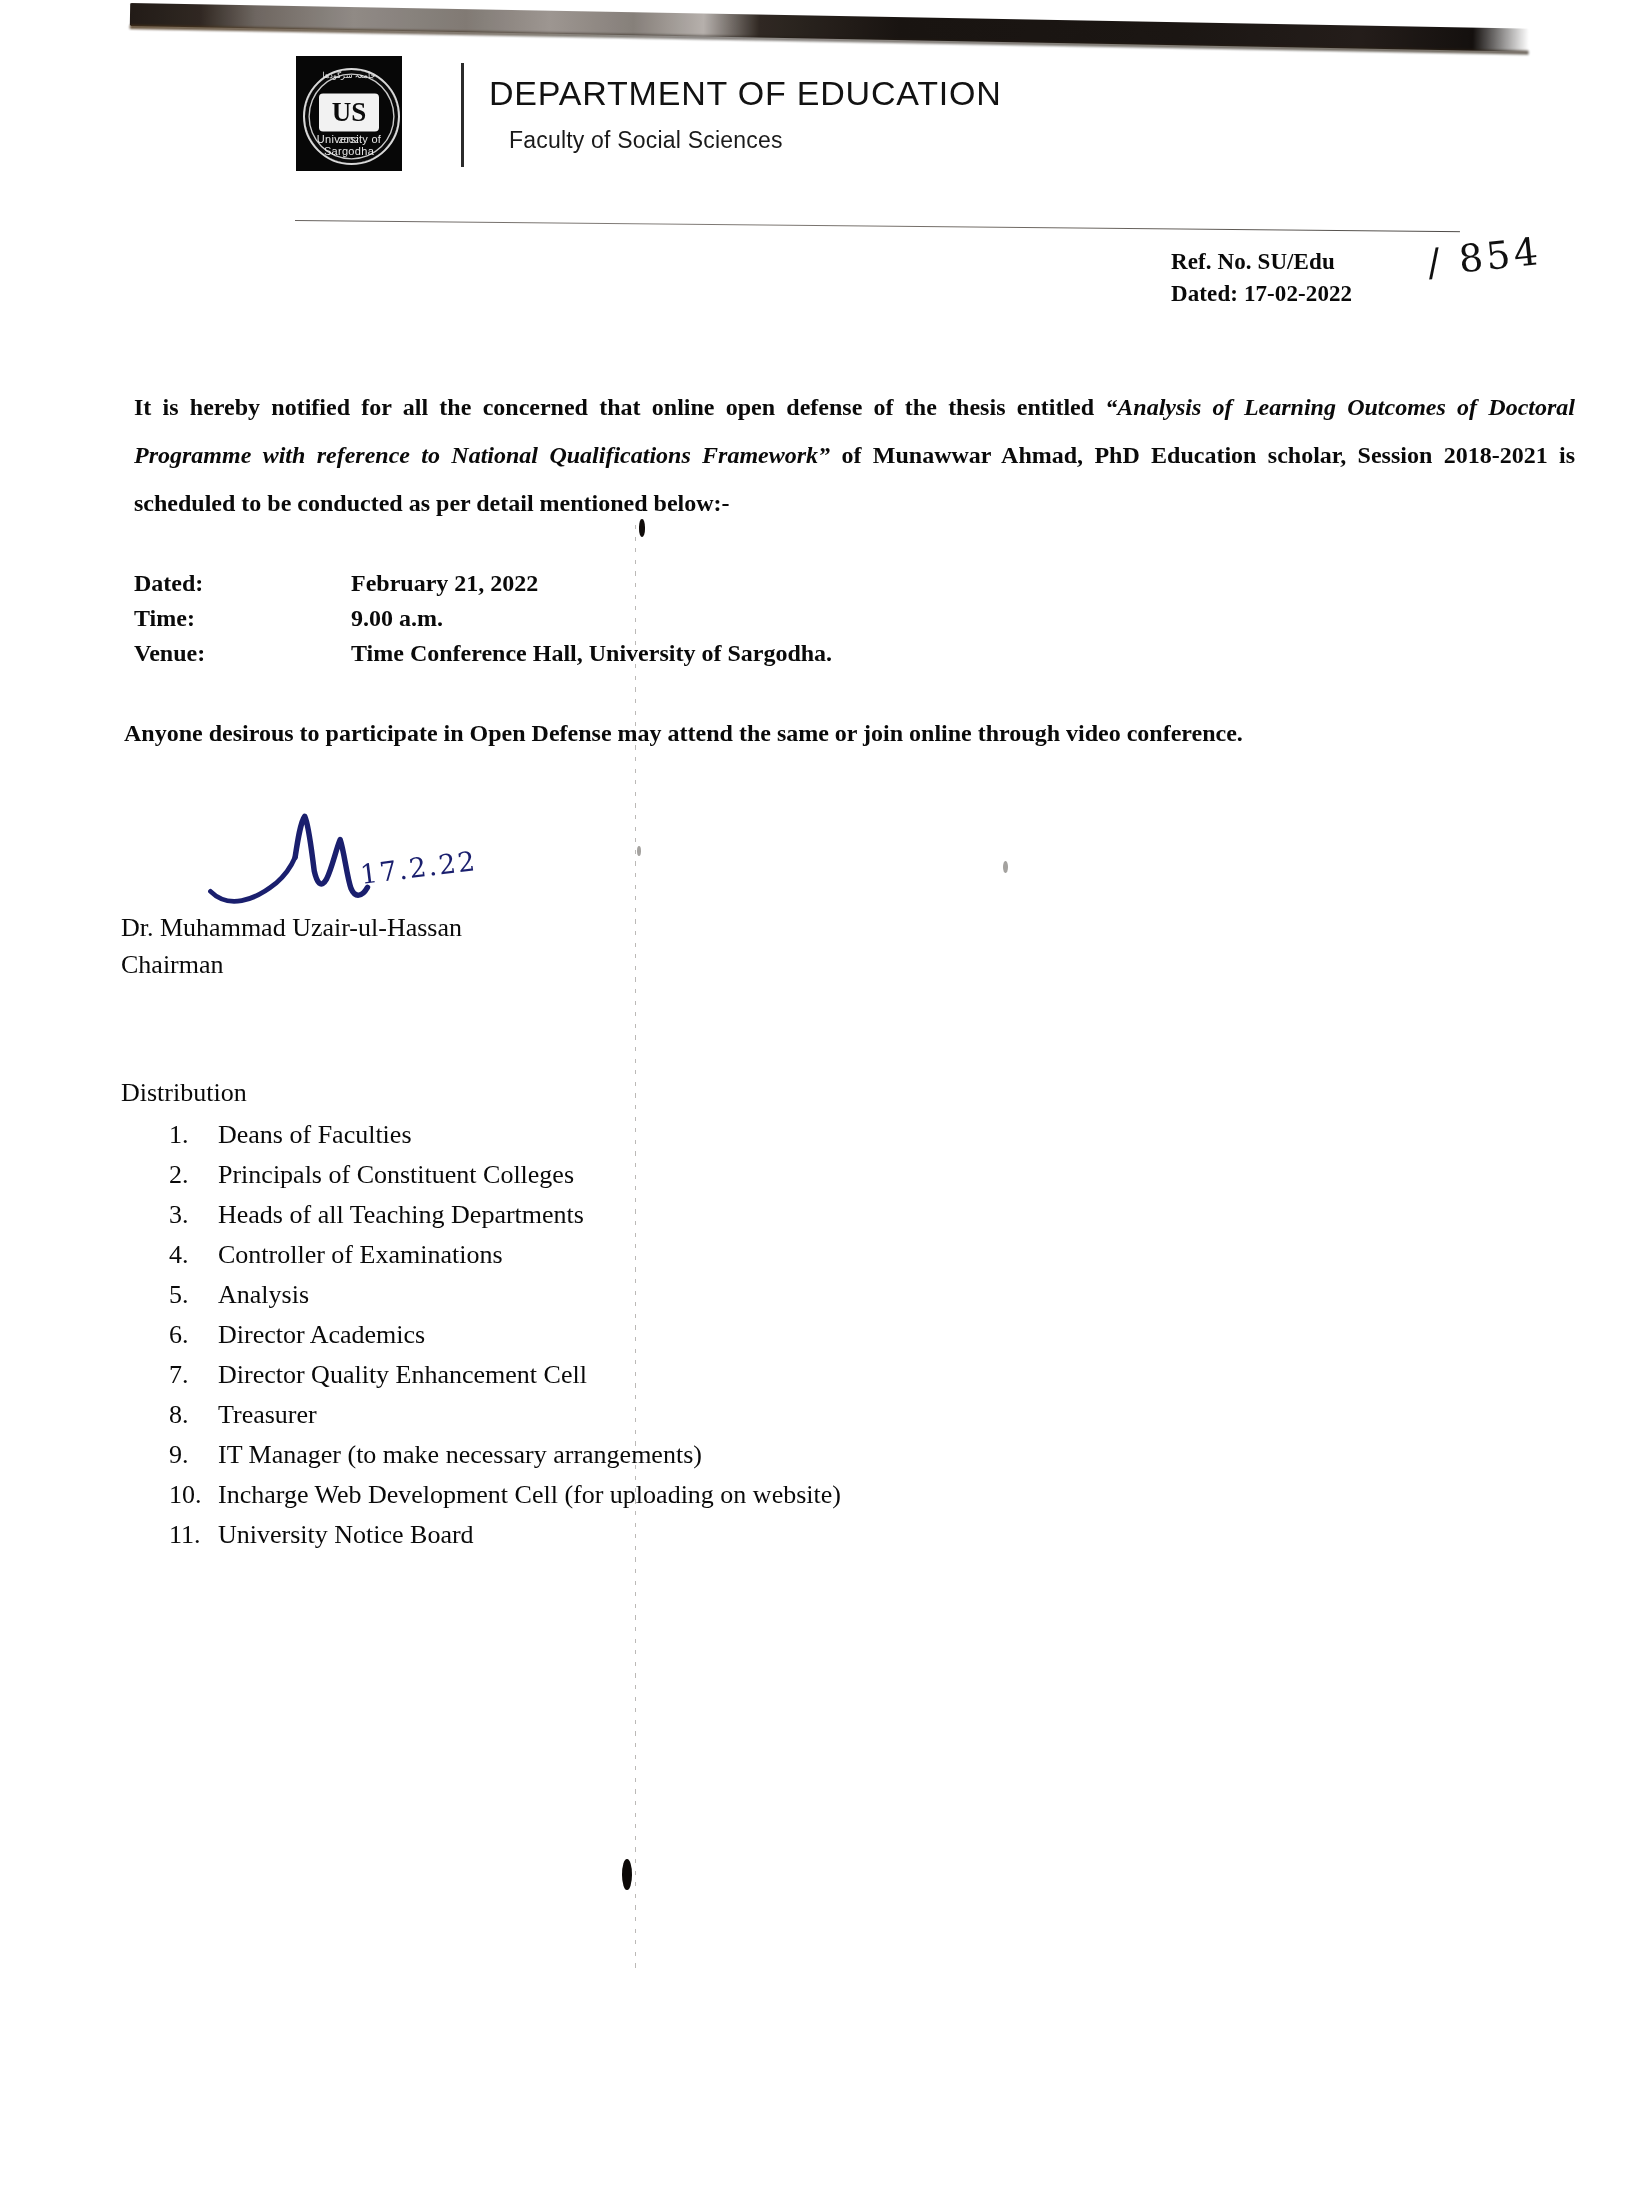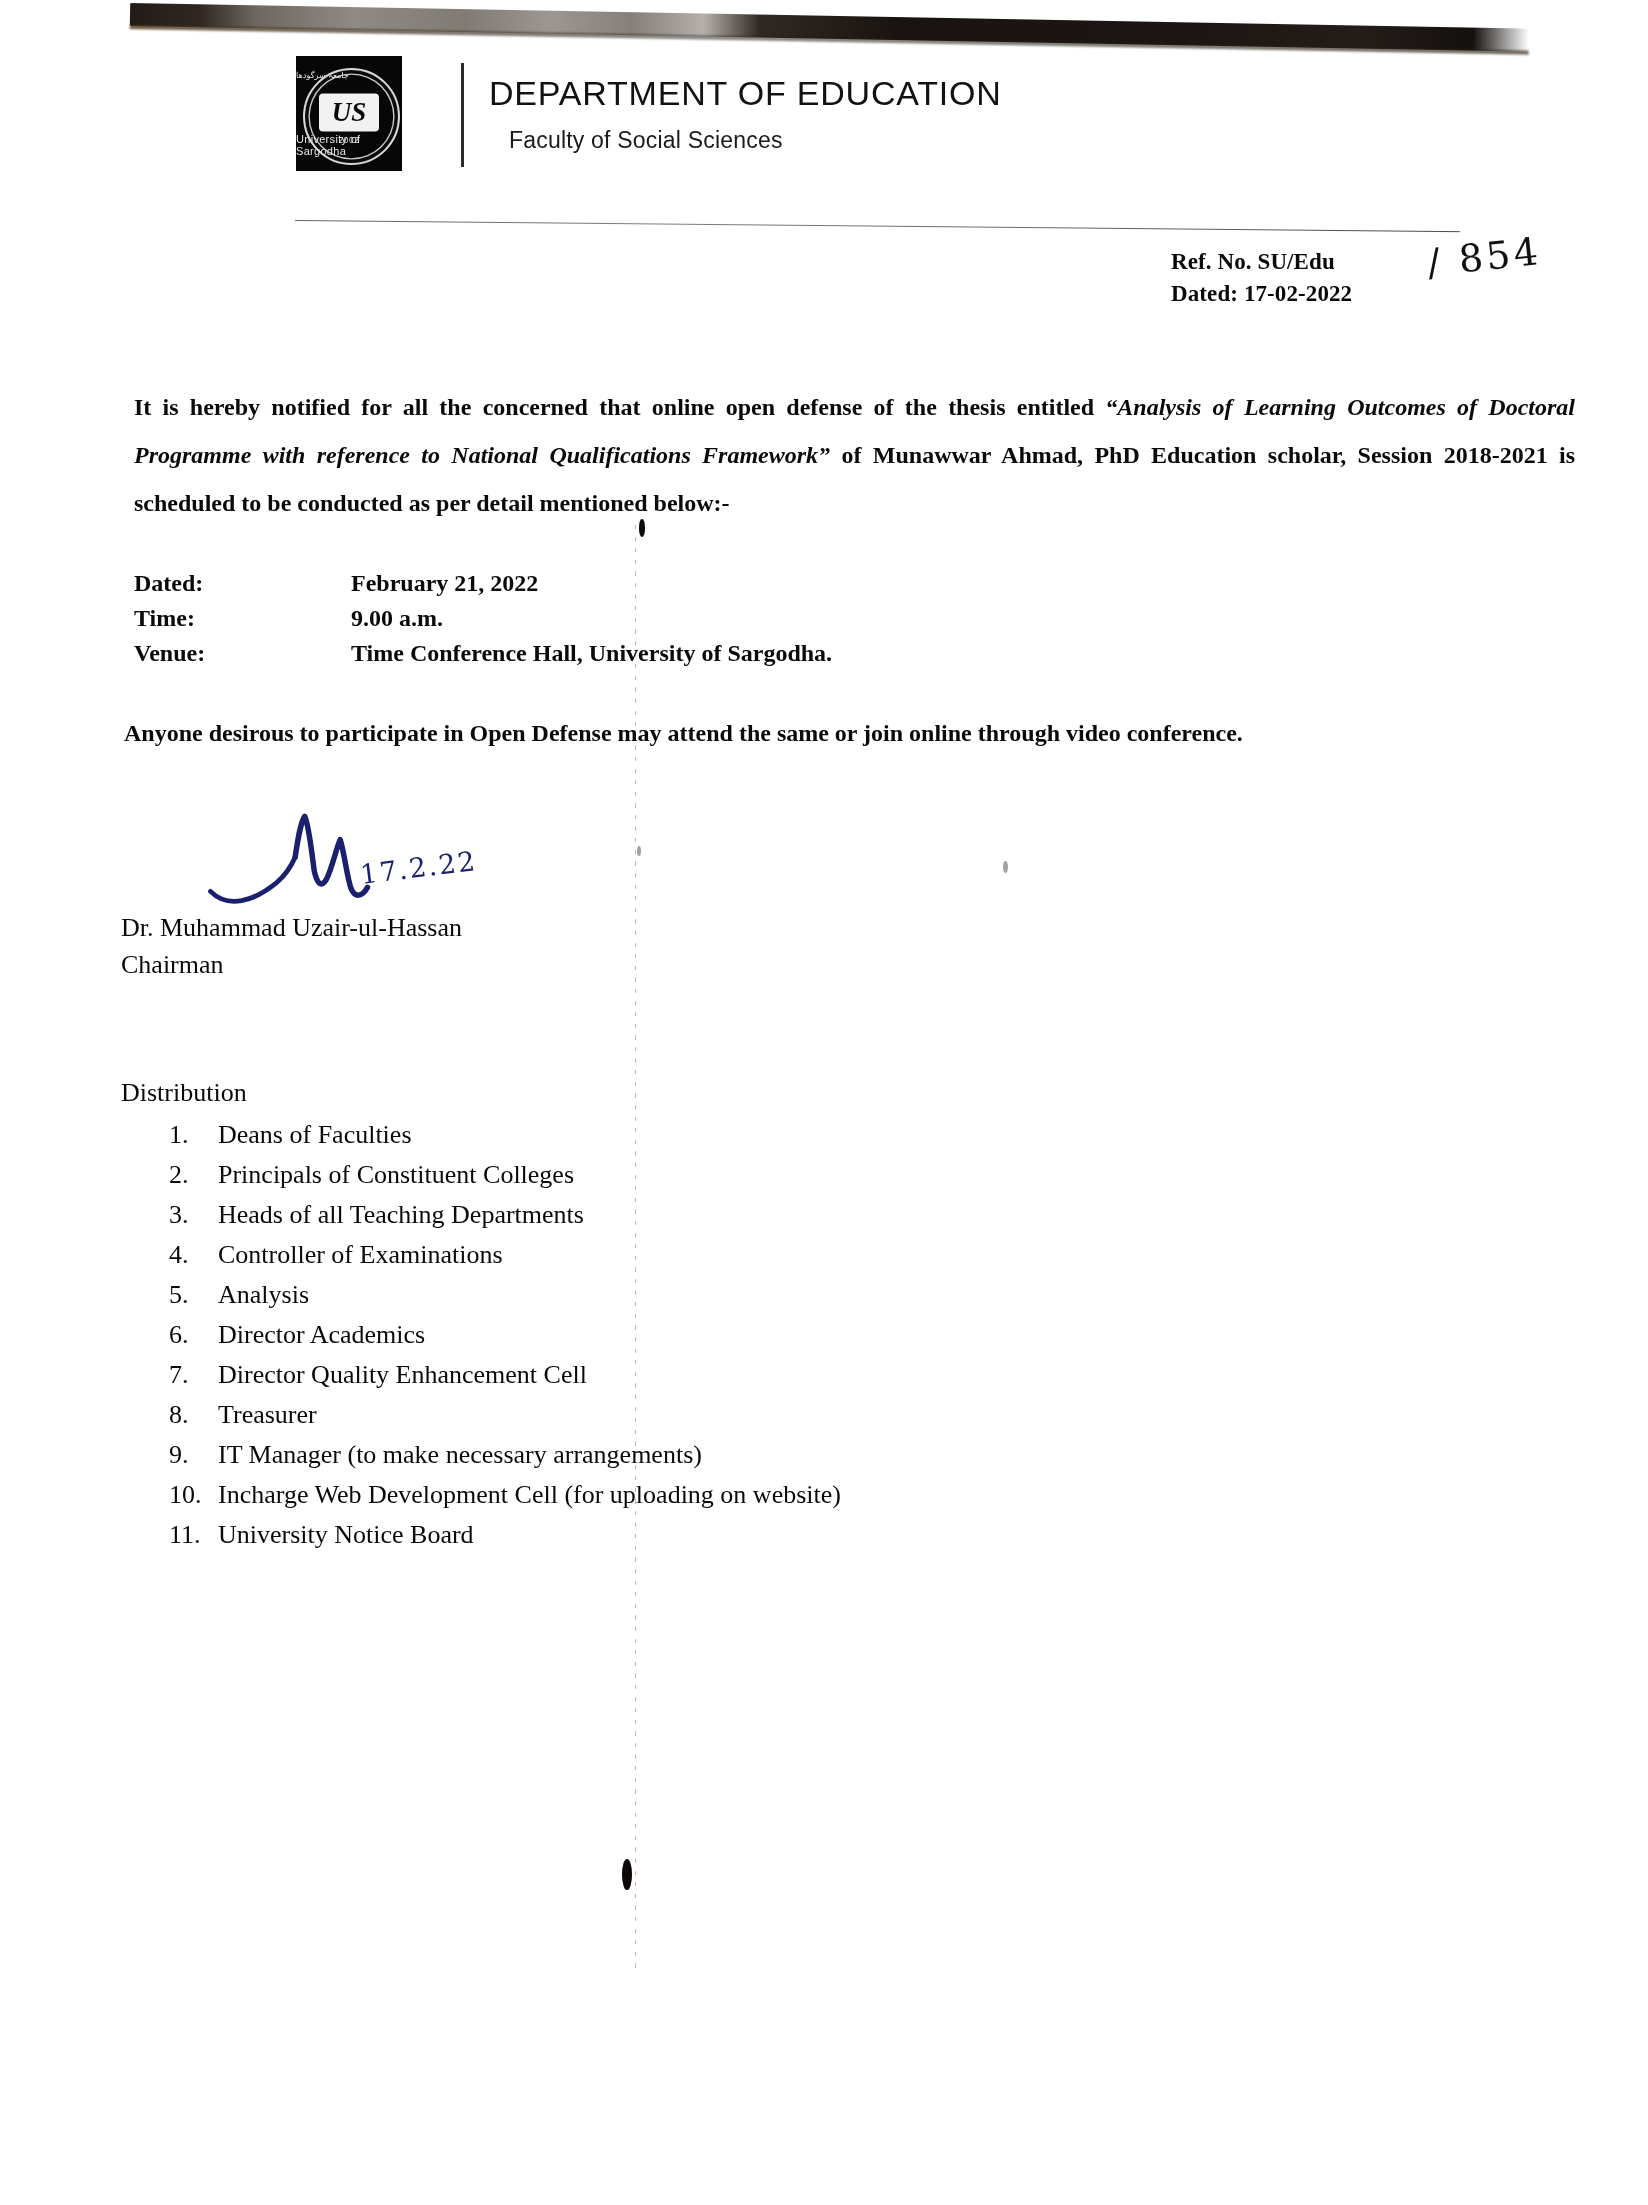--- a/index.html
+++ b/index.html
@@ -118,42 +118,41 @@
     left: 50%; top: 50%;
     width: 93px; height: 93px;
     margin: -46px 0 0 -46px;
     border: 2px solid #d8d8d8;
     border-radius: 50%;
     box-shadow: inset 0 0 0 3.4px #0a0a0a, inset 0 0 0 4.8px #c9c9c9;
   }
   .seal-arc-top, .seal-arc-bottom {
     position: absolute;
     left: 0; right: 0;
-    text-align: left;
+    text-align: center;
     color: #e6e6e6;
     font-family: "Liberation Sans", sans-serif;
     font-size: 7.5px;
     letter-spacing: 0.3px;
   }
   .seal-arc-top { top: 13.6px; font-size: 8.2px; }
   .seal-arc-bottom { bottom: 14.3px; font-size: 11px; }
   .seal-mono {
     position: absolute;
     left: 50%; top: 50%;
     transform: translate(-50%, -54%);
     width: 60px; height: 38px;
     background: #f2f2f2;
     border-radius: 4.1px;
     color: #0b0b0b;
     font-family: "Liberation Serif", serif;
     font-weight: bold;
     font-size: 27px;
     line-height: 38px;
     text-align: center;
-    font-style: italic;
   }
   .seal-year {
     position: absolute;
     left: 0; right: 0;
     bottom: 26px;
     text-align: center;
     color: #dcdcdc;
     font-family: "Liberation Sans", sans-serif;
     font-size: 8.2px;
     letter-spacing: 0.7px;

